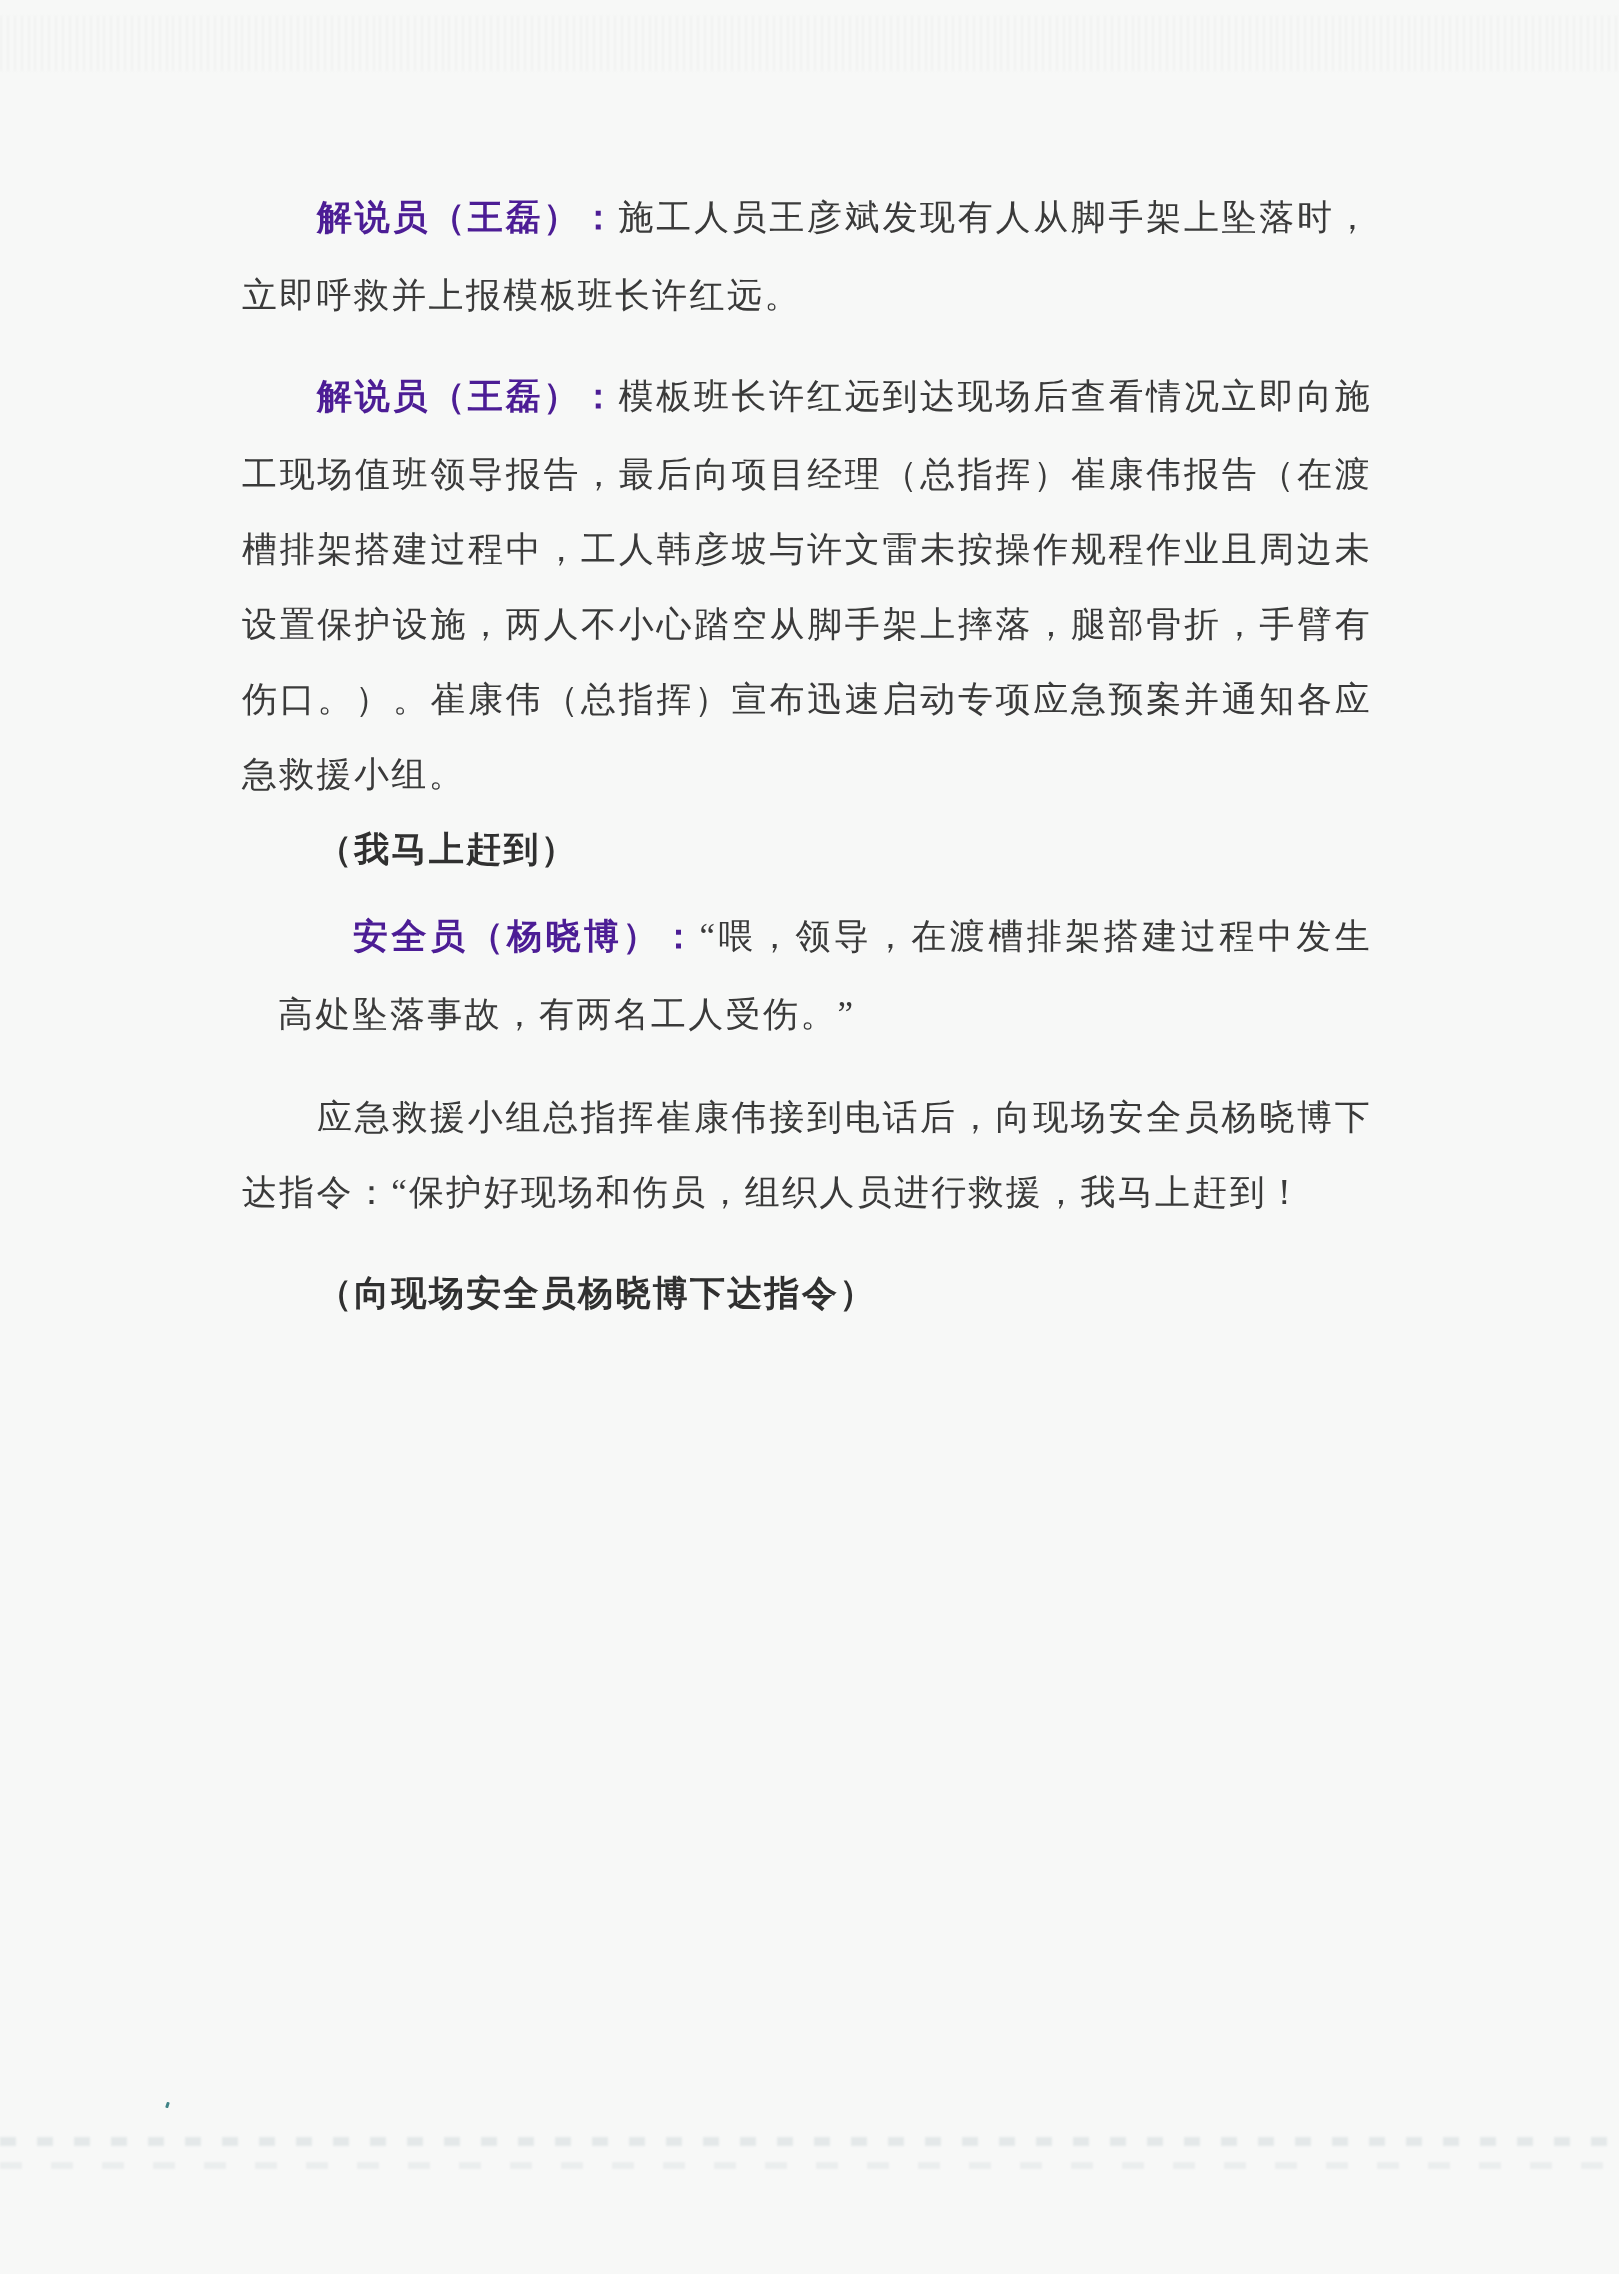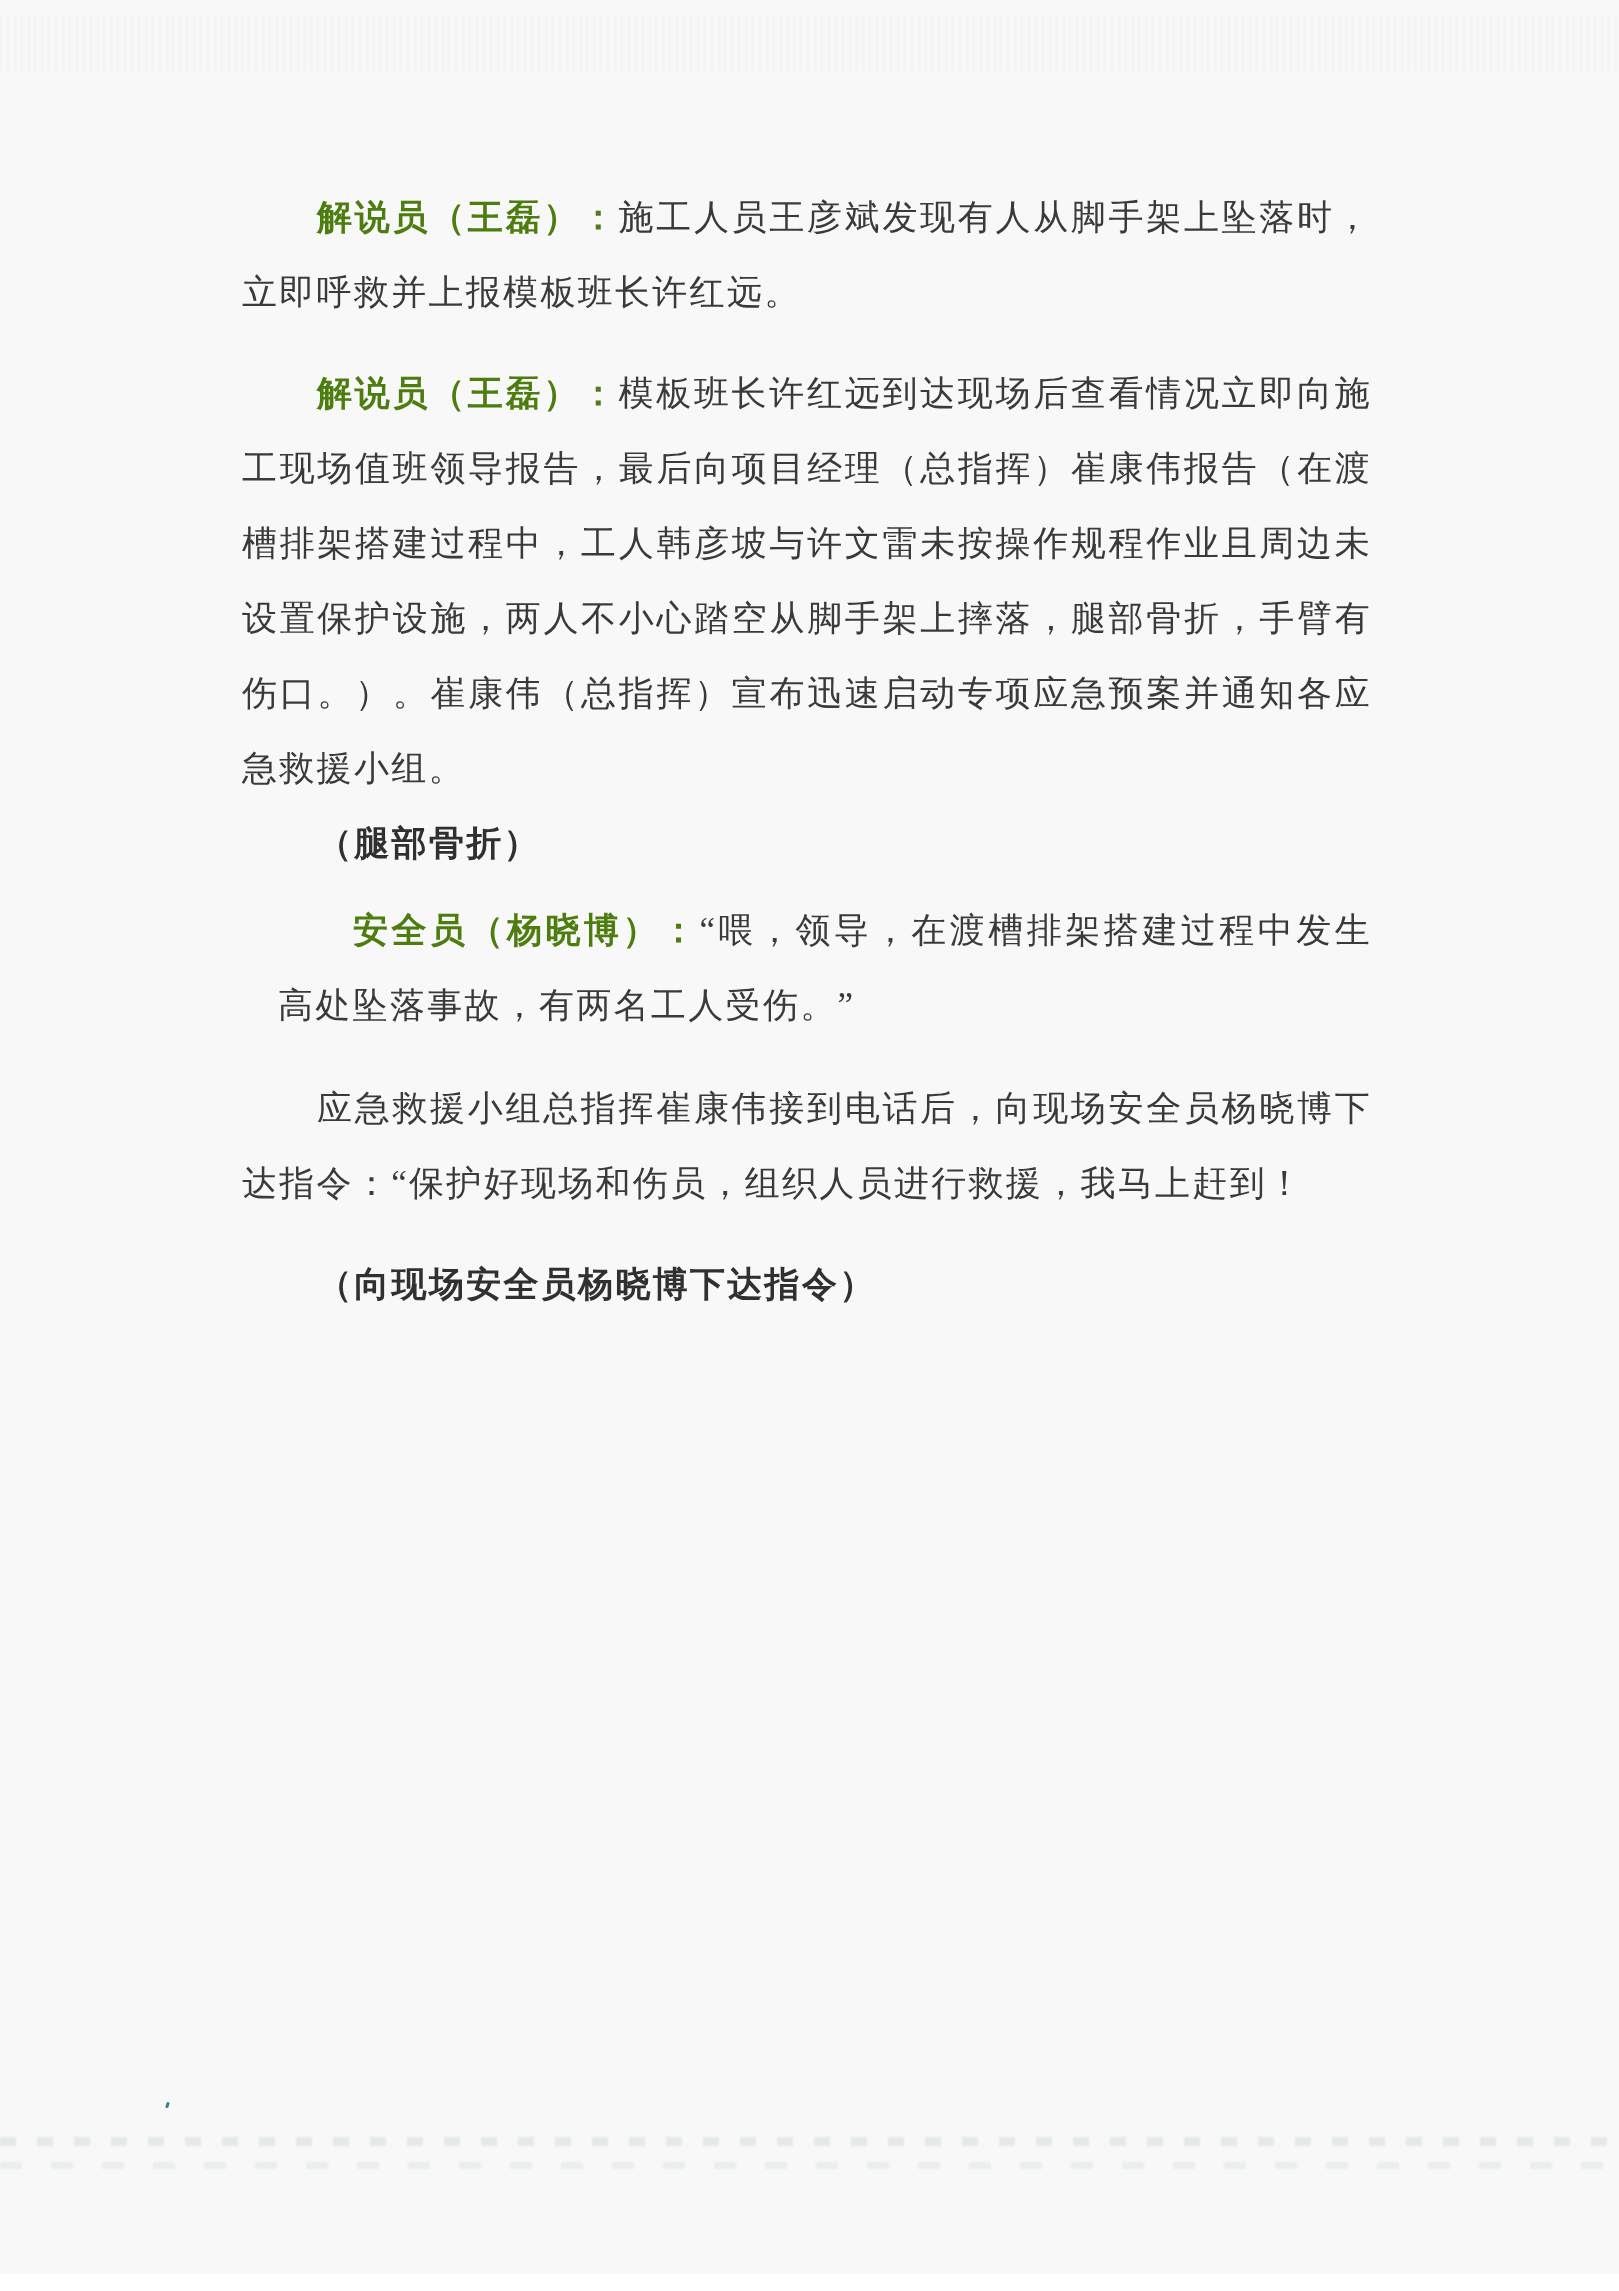--- a/index.html
+++ b/index.html
@@ -81,36 +81,37 @@
   .doc-body p:nth-of-type(2) { margin-bottom: 0; }
   .doc-body p:nth-of-type(3) { margin-bottom: 12.7px; }
   .doc-body p:nth-of-type(4) { margin-bottom: 28px; margin-left: 36px; }
   .doc-body p:nth-of-type(5) { margin-bottom: 25.5px; }
   .doc-body p:nth-of-type(6) { margin-bottom: 22.5px; }
   .doc-body p:nth-of-type(7) { margin-bottom: 28px; }
   .doc-body p:nth-of-type(8) { margin-bottom: 26.5px; }
   .doc-body p:nth-of-type(9) { margin-bottom: 0; }
   .doc-body strong.speaker {
     font-weight: 700;
-    color: #4d7c0f;
+    color: #4c1d95;
+    font-family: Liberation Mono, monospace;
   }
   .doc-body p.stage {
     font-weight: 700;
     color: #303030;
   }
 </style>
 </head>
 <body>
 
 <div class="paper">
   <div class="scan-noise-top"></div>
   <div class="doc-body">
       <p class="dialogue"><strong class="speaker">解说员（王磊）：</strong><span>施工人员王彦斌发现有人从脚手架上坠落时，立即呼救并上报模板班长许红远。</span></p>
       <p class="dialogue"><strong class="speaker">解说员（王磊）：</strong><span>模板班长许红远到达现场后查看情况立即向施工现场值班领导报告，最后向项目经理（总指挥）崔康伟报告（在渡槽排架搭建过程中，工人韩彦坡与许文雷未按操作规程作业且周边未设置保护设施，两人不小心踏空从脚手架上摔落，腿部骨折，手臂有伤口。）。崔康伟（总指挥）宣布迅速启动专项应急预案并通知各应急救援小组。</span></p>
-      <p class="stage"><span>（腿部骨折）</span></p>
+      <p class="stage"><span>（我马上赶到）</span></p>
       <p class="dialogue"><strong class="speaker">安全员（杨晓博）：</strong><span>“喂，领导，在渡槽排架搭建过程中发生高处坠落事故，有两名工人受伤。”</span></p>
       <p class="narration"><span>应急救援小组总指挥崔康伟接到电话后，向现场安全员杨晓博下达指令：“保护好现场和伤员，组织人员进行救援，我马上赶到！</span></p>
       <p class="stage"><span>（向现场安全员杨晓博下达指令）</span></p>
     </div>
   <div class="scan-band-1"></div>
   <div class="scan-band-2"></div>
   <div class="ink-speck"></div>
   <div class="scanner-edge-bottom"></div>
 </div>
 

